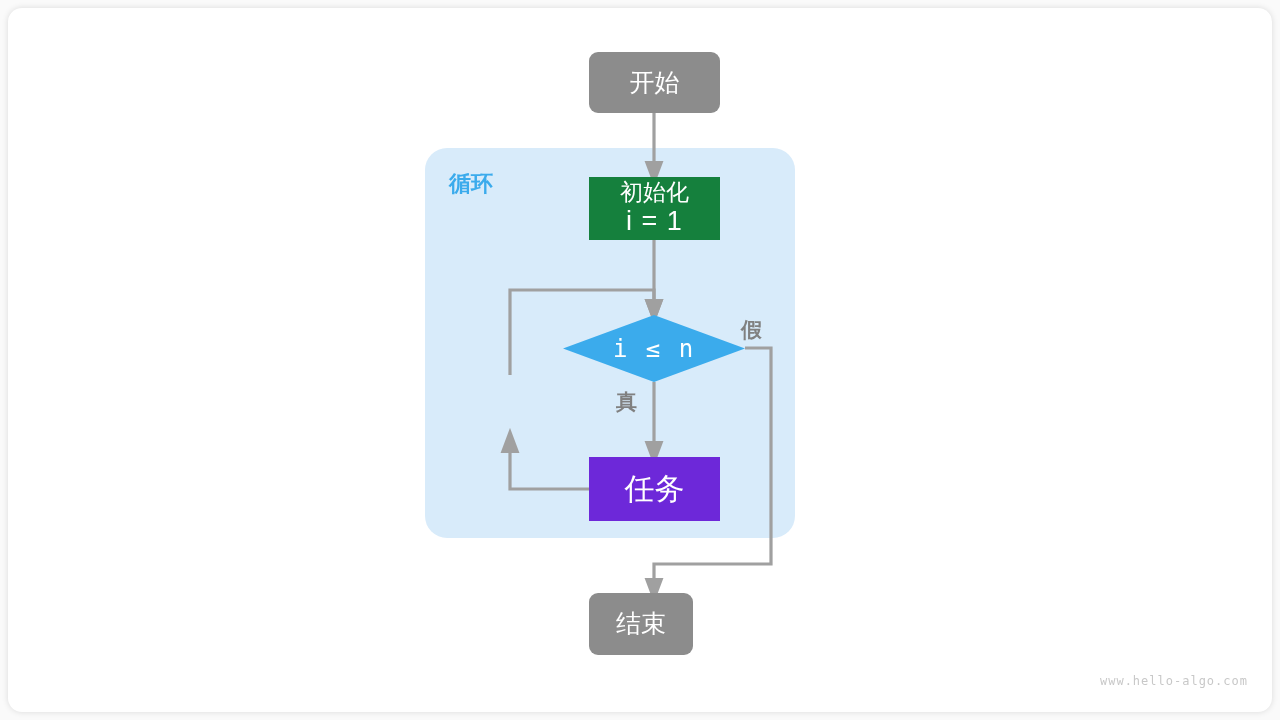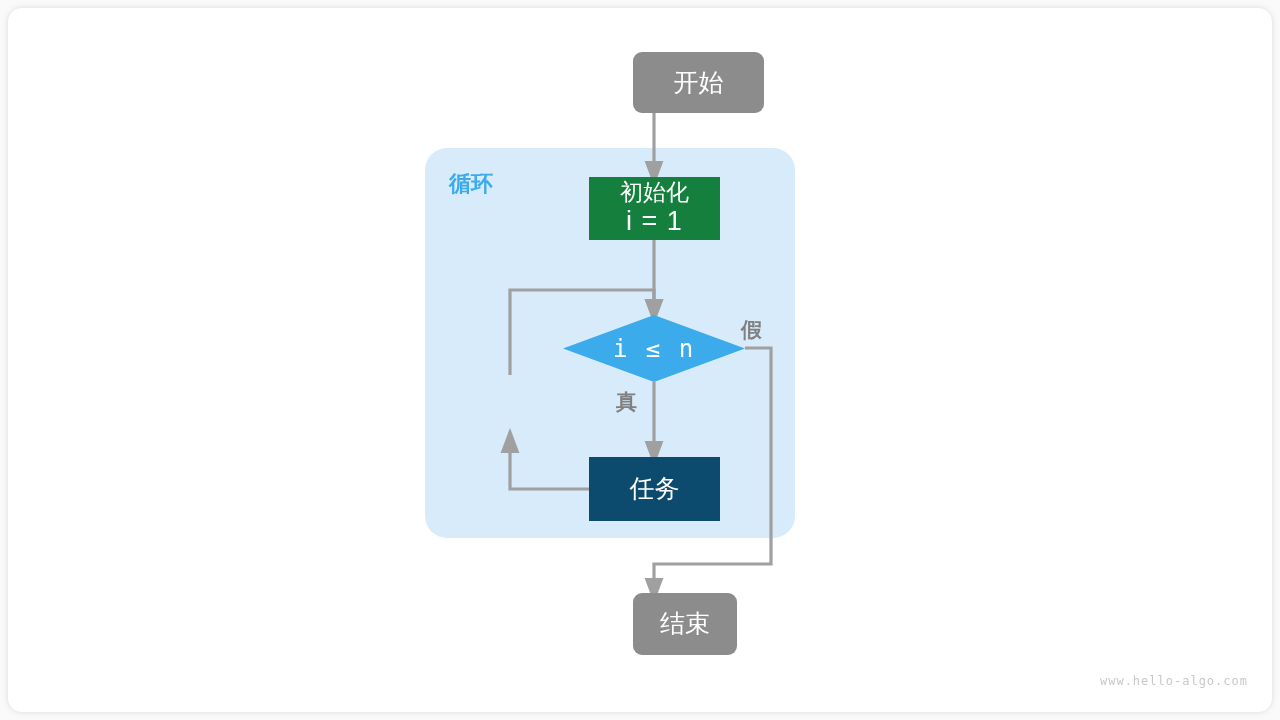--- a/index.html
+++ b/index.html
@@ -42,24 +42,23 @@
     justify-content: center;
     color: #ffffff;
     box-sizing: border-box;
     text-align: center;
     line-height: 1.18;
   }
   .terminal {
     background: #8c8c8c;
     border-radius: 9px;
     font-size: 25px;
-    margin-left: 44px;
   }
   .proc-blue { background: #15803d; }
-  .proc-green { background: #0c4a6e; font-size: 25px; }
+  .proc-green { background: #6d28d9; font-size: 30px; }
   .line-cn { font-size: 23px; }
   .line-code {
     font-family: Liberation Sans, sans-serif;
     font-size: 27px;
     letter-spacing: 1px;
   }
   .loop-box {
     position: absolute;
     background: #d8ebfa;
     border-radius: 22px;

